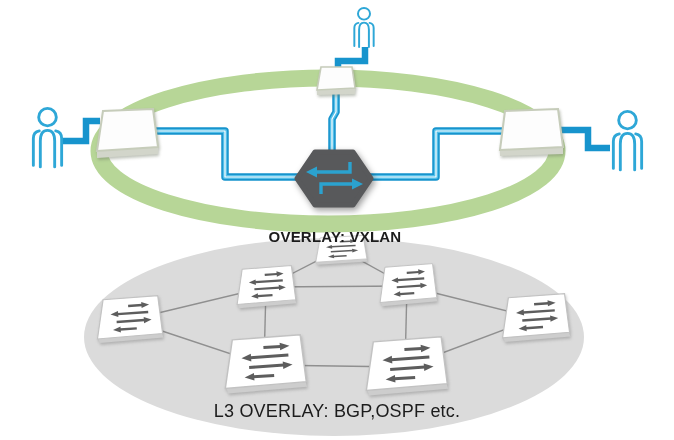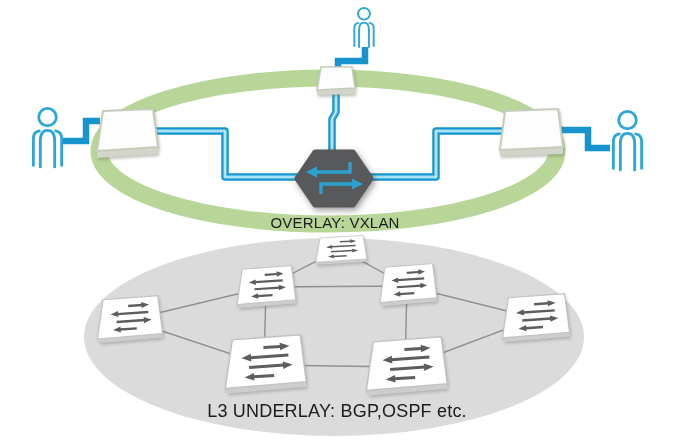--- a/index.html
+++ b/index.html
@@ -4,21 +4,21 @@
 <style>
   html,body{margin:0;padding:0;background:#ffffff;}
   .stage{
     position:relative;width:674px;height:440px;background:#ffffff;overflow:hidden;
     font-family:"Liberation Sans", sans-serif;
   }
   .stage svg{position:absolute;left:0;top:0;}
   .label{
     position:absolute;text-align:center;color:#1c1c1c;white-space:nowrap;
   }
-  .overlay-label{left:235px;top:214px;width:200px;font-size:15px;font-weight:normal;letter-spacing:.2px;}
+  .overlay-label{left:235px;top:228px;width:200px;font-size:15px;font-weight:bold;letter-spacing:.2px;}
   .underlay-label{left:187px;top:401px;width:300px;font-size:18px;font-weight:400;letter-spacing:.2px;}
   .pipe-halo{stroke:#ffffff;stroke-width:11;fill:none;stroke-linejoin:round;}
   .pipe-outer{stroke:#1794cd;stroke-width:7.5;fill:none;stroke-linejoin:round;}
   .pipe-inner{stroke:#54bfe9;stroke-width:4.2;fill:none;stroke-linejoin:round;}
   .pipe-core{stroke:#ffffff;stroke-width:1.2;fill:none;stroke-linejoin:round;}
   .user-link{stroke:#1794cd;stroke-width:6.5;fill:none;stroke-linejoin:miter;}
   .underlay-edge{stroke:#8f8f8f;stroke-width:1.4;}
   .terminal{filter:drop-shadow(1px 2px 1.5px rgba(110,120,100,.45));}
   .hex{filter:drop-shadow(2px 3px 3px rgba(0,0,0,.38));}
   .switch-use{filter:drop-shadow(1px 2px 1.5px rgba(100,100,100,.35));}
@@ -130,14 +130,14 @@
         <polygon points="352,178.5 363,184 352,189.5" fill="#2ba2cf"></polygon>
       </g>
     </g>
 
     <use href="#person" xlink:href="#person" x="27" y="107" width="41" height="63"></use>
     <use href="#person" xlink:href="#person" x="350" y="7" width="28" height="42"></use>
     <use href="#person" xlink:href="#person" x="607" y="110" width="41" height="63"></use>
   </svg>
 
   <div class="label overlay-label">OVERLAY: VXLAN</div>
-  <div class="label underlay-label">L3 UNDERLAY: BGP,OSPF etc.</div>
+  <div class="label underlay-label">L3 OVERLAY: BGP,OSPF etc.</div>
 </div>
 
 </body></html>

